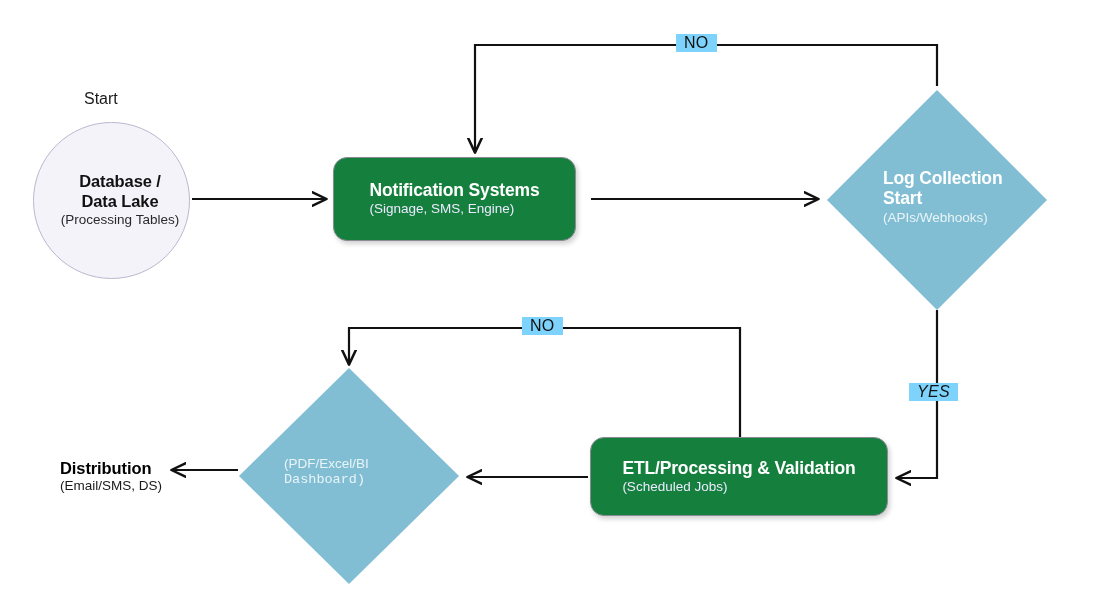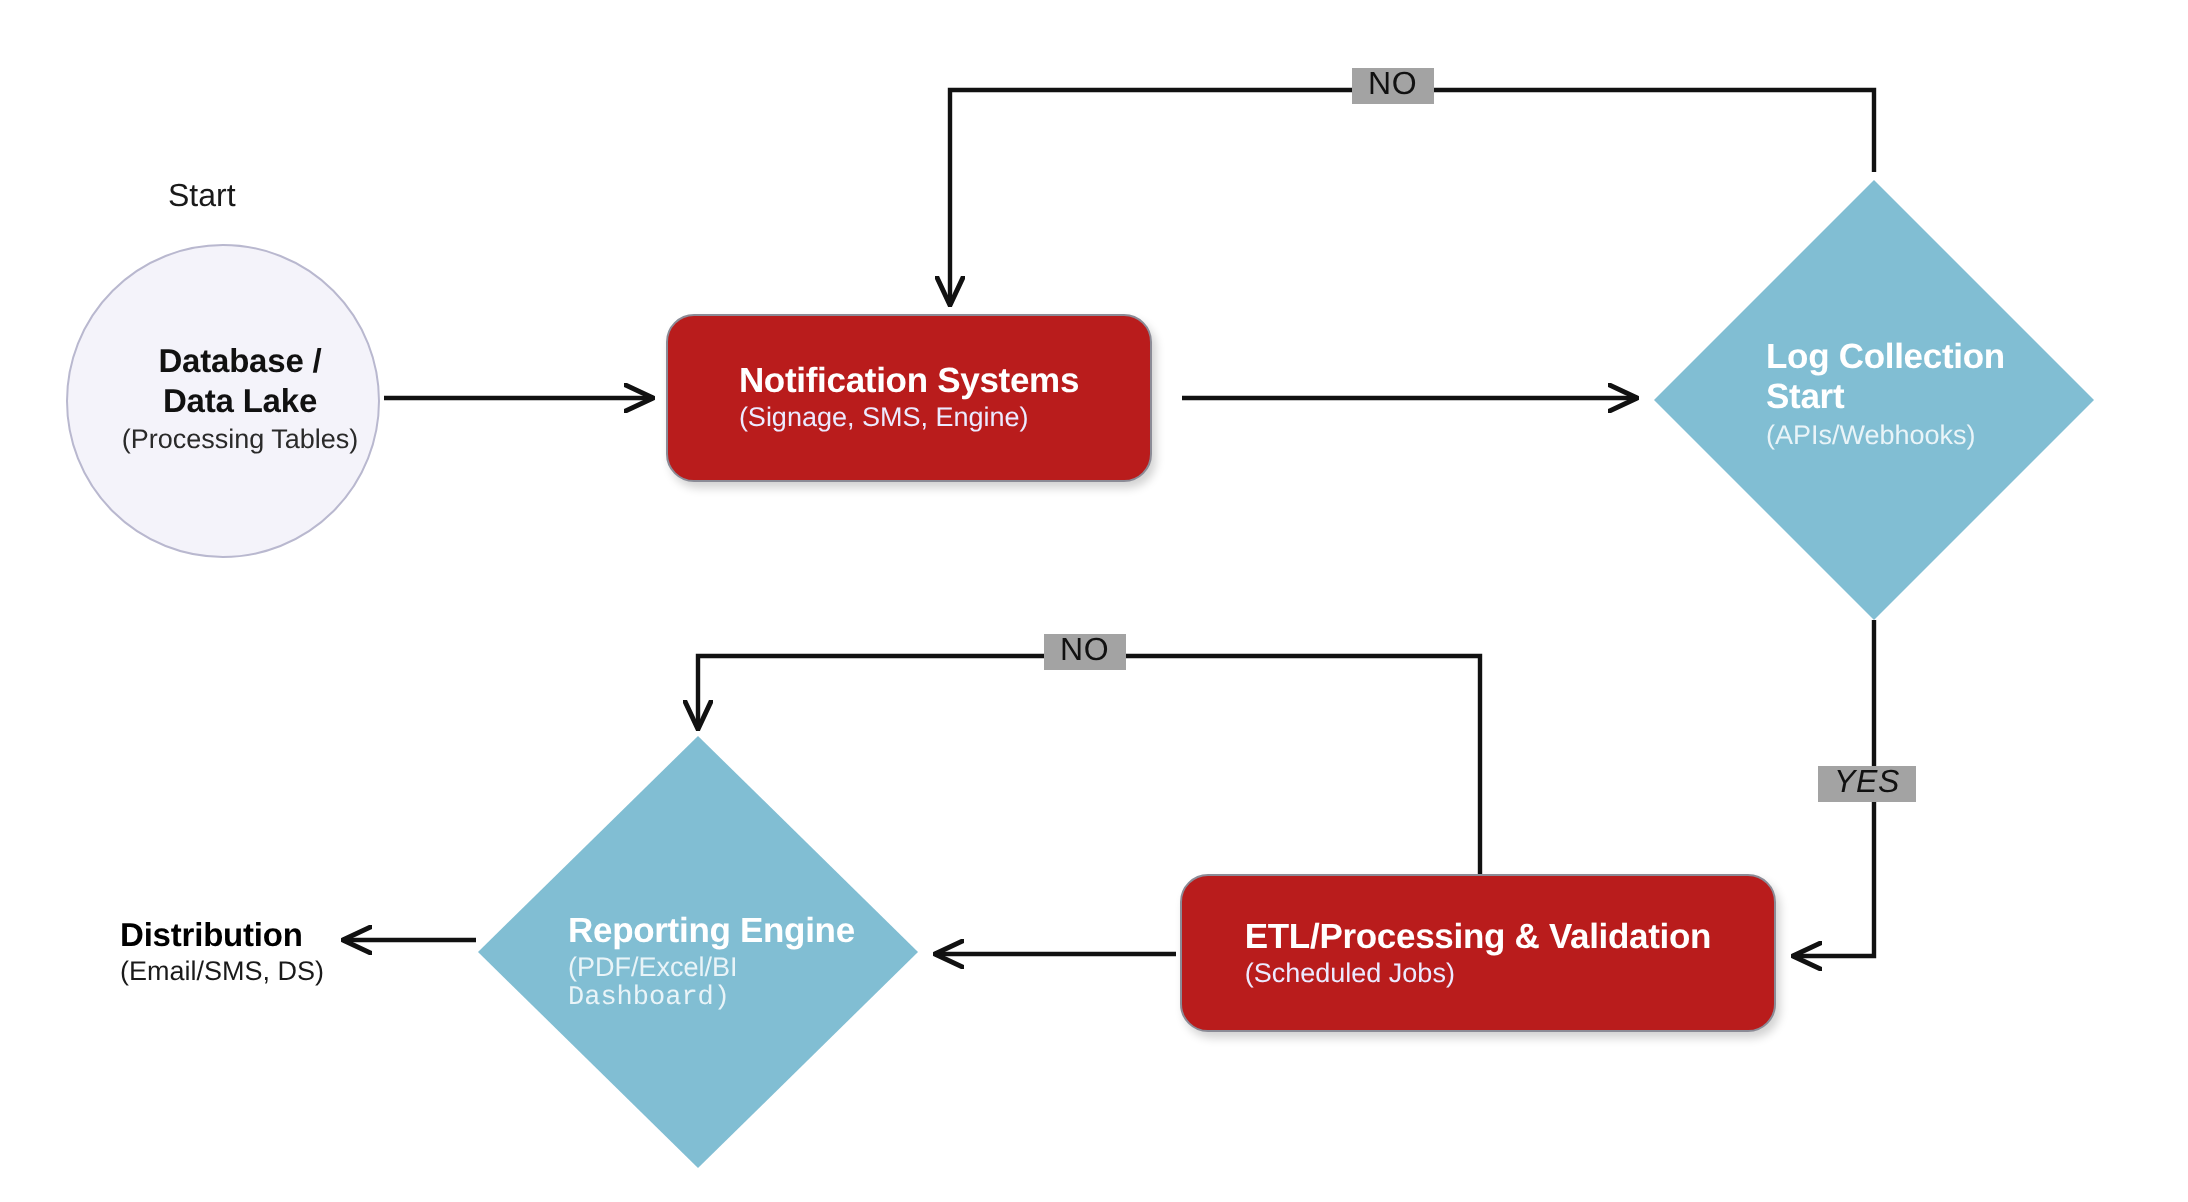--- a/index.html
+++ b/index.html
@@ -53,21 +53,21 @@
   }
   .circle-node .sub {
     font-size: 13.5px;
     color: #2a2a2a;
     line-height: 1.2;
     margin-top: 1px;
   }
 
   
   .proc-node {
-    background: #b91c1c;
+    background: #15803d;
     border-radius: 14px;
     border: 1.2px solid #8b8b96;
     display: flex;
     flex-direction: column;
     align-items: center;
     justify-content: center;
     box-shadow: 2px 3px 5px rgba(0,0,0,0.18);
   }
   .proc-node .title {
     font-size: 17.5px;
@@ -140,21 +140,21 @@
   }
   .dist-sub {
     font-size: 13.5px;
     color: #1a1a1a;
     line-height: 1.2;
   }
   .edge-label {
     position: absolute;
     font-size: 16px;
     color: #111111;
-    background: #a3a3a3;
+    background: #7dd3fc;
     padding: 0 8px;
     letter-spacing: 0.3px;
   }
 </style>
 </head>
 <body>
 
 <div id="canvas">
 
   <svg id="edges" viewBox="0 0 1094 601" xmlns="http://www.w3.org/2000/svg">
@@ -212,21 +212,20 @@
   <div class="node proc-node" style="left:590px; top:437px; width:298px; height:79px;">
     <div class="stack">
       <div class="title">ETL/Processing &amp; Validation</div>
       <div class="sub">(Scheduled Jobs)</div>
     </div>
   </div>
 
   <div class="node diamond-node" style="left:239px; top:368px; width:220px; height:216px;">
     <div class="shape"></div>
     <div class="labels" style="left:45px; top:87px;">
-      <div class="title">Reporting Engine</div>
       <div class="sub">(PDF/Excel/BI</div>
       <div class="sub" style="margin-top:0;font-family:Liberation Mono, monospace;">Dashboard)</div>
     </div>
   </div>
 
   <div class="text-label" style="left:60px; top:459px;">
     <div class="dist-title">Distribution</div>
     <div class="dist-sub">(Email/SMS, DS)</div>
   </div>
 

